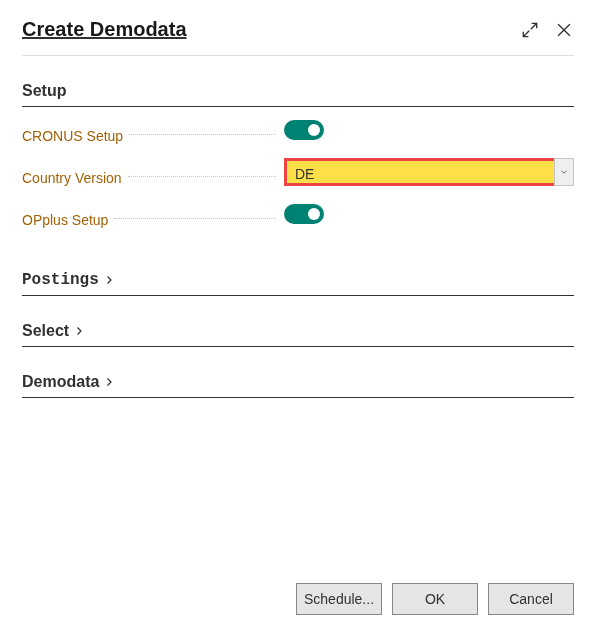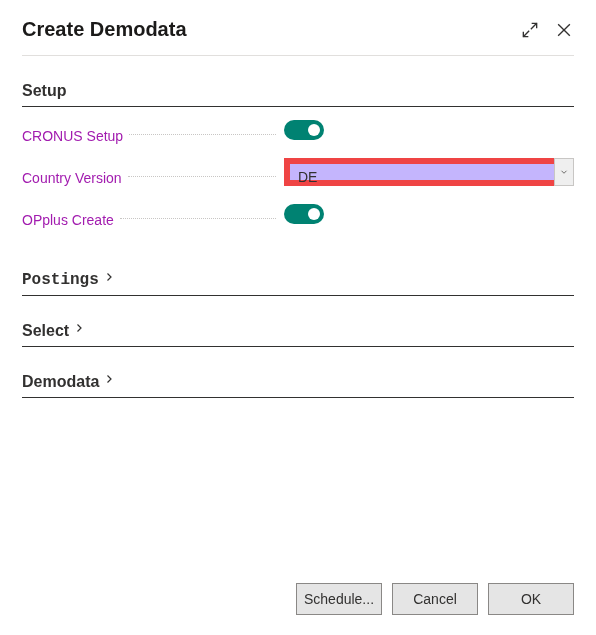--- a/index.html
+++ b/index.html
@@ -9,20 +9,21 @@
       width: 596px;
       height: 635px;
       color: #323130;
       overflow: hidden;
     }
     .dialog-header {
       display: flex;
       align-items: center;
       justify-content: space-between;
       padding: 18px 22px 14px 22px;
+      text-decoration: underline;
     }
     .dialog-title {
       font-size: 20px;
       font-weight: 600;
       color: #1b1a19;
     }
     .header-icons { display: flex; gap: 14px; align-items: center; }
     .header-icon { width: 20px; height: 20px; cursor: pointer; color: #323130; }
     .thin-line {
       height: 1px;
@@ -32,21 +33,21 @@
 
     .content { padding: 0 22px 0 22px; }
 
     .section-heading {
       font-size: 16px;
       font-weight: 600;
       margin-top: 26px;
       padding-bottom: 6px;
       border-bottom: 1px solid #323130;
       display: flex;
-      align-items: flex-start;
+      align-items: center;
       gap: 4px;
       cursor: default;
     }
     .section-heading.clickable { cursor: pointer; }
     .chev {
       display: inline-flex;
       align-items: center;
     }
     .chev svg { width: 12px; height: 12px; }
 
@@ -58,21 +59,21 @@
     }
     .field-label-wrap {
       width: 262px;
       display: flex;
       align-items: center;
       overflow: hidden;
       white-space: nowrap;
     }
     .field-label {
       font-size: 14px;
-      color: #a21caf;
+      color: #a16207;
       flex: none;
       margin-top: 12px;
     }
     .dots {
       flex: 1;
       border-bottom: 1.5px dotted #c8c6c4;
       margin: 0 8px 0 6px;
       height: 9px;
     }
     .field-control { flex: 1; display: flex; align-items: center; }
@@ -102,26 +103,26 @@
 
     .select-wrap {
       position: relative;
       width: 100%;
       height: 28px;
     }
     .select-field {
       width: 100%;
       height: 28px;
       line-height: 26px;
-      border: 6px solid #ef4444;
+      border: 3px solid #ef4444;
       padding: 0 28px 0 8px;
       font-size: 14px;
       color: #323130;
       cursor: pointer;
-      background: #c4b5fd;
+      background: #fde047;
     }
     .select-btn {
       position: absolute;
       right: 0;
       top: 0;
       width: 20px;
       height: 28px;
       background: #efefef;
       border: 1px solid #c8c6c4;
       border-left: 1px solid #c8c6c4;
@@ -203,21 +204,21 @@
           <svg viewBox="0 0 24 24" fill="none" stroke="#605e5c" stroke-width="2.2">
               <path d="M6 9 L12 15 L18 9"></path>
             </svg>
         </div>
       </div>
     </div>
   </div>
 
   <div class="field-row">
     <div class="field-label-wrap">
-      <span class="field-label">OPplus Create</span>
+      <span class="field-label">OPplus Setup</span>
       <span class="dots"></span>
     </div>
     <div class="field-control">
       <div class="toggle on">
           <div class="knob"></div>
         </div>
     </div>
   </div>
 
 
@@ -246,15 +247,15 @@
       <svg viewBox="0 0 24 24" fill="none" stroke="#323130" stroke-width="2.4">
           <path d="M9 5 L16 12 L9 19"></path>
         </svg>
     </span>
   </div>
 
 </div>
 
 <div class="footer">
   <button class="btn">Schedule...</button>
+  <button class="btn">OK</button>
   <button class="btn">Cancel</button>
-  <button class="btn">OK</button>
 </div>
 
 </body></html>

